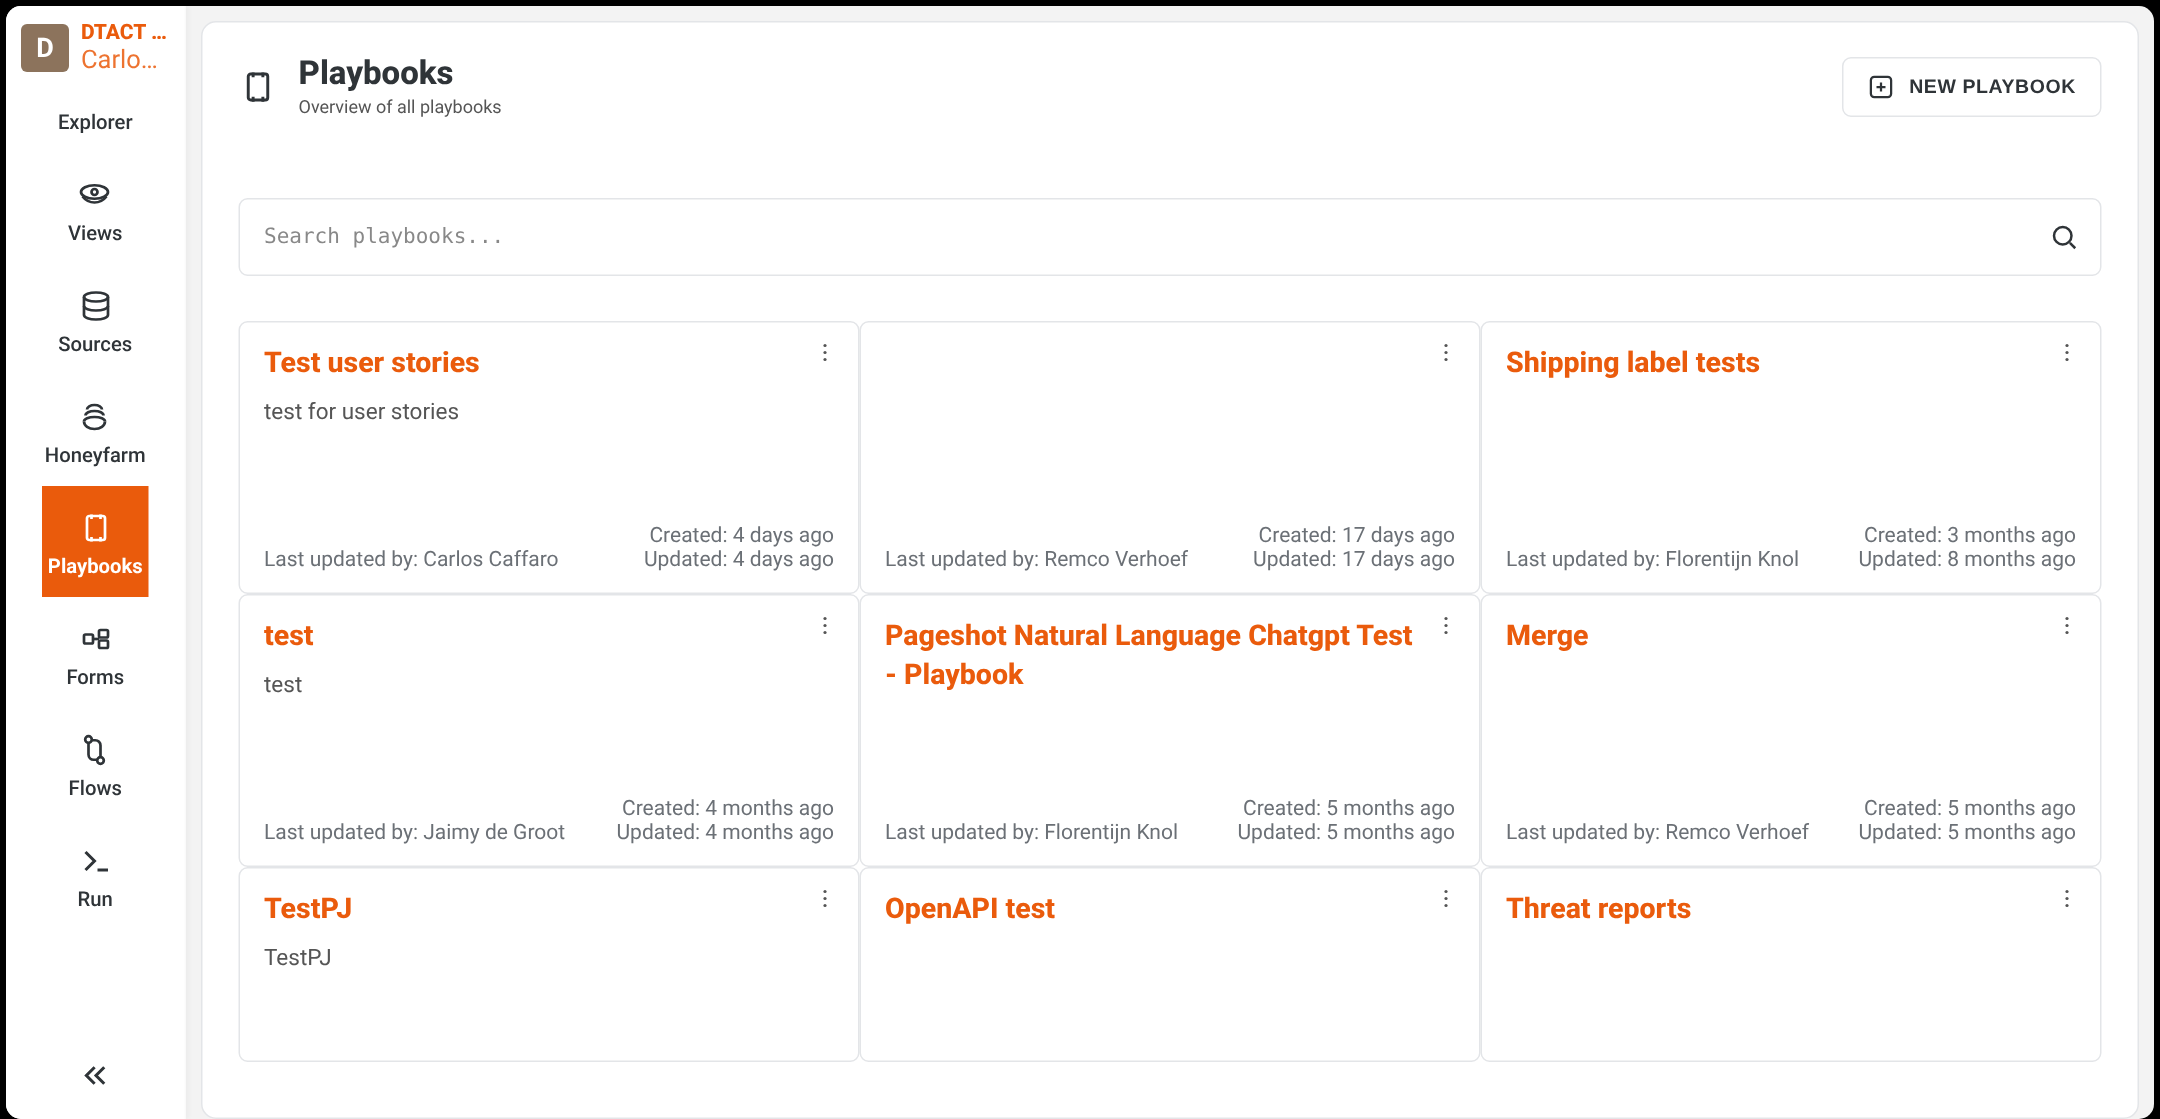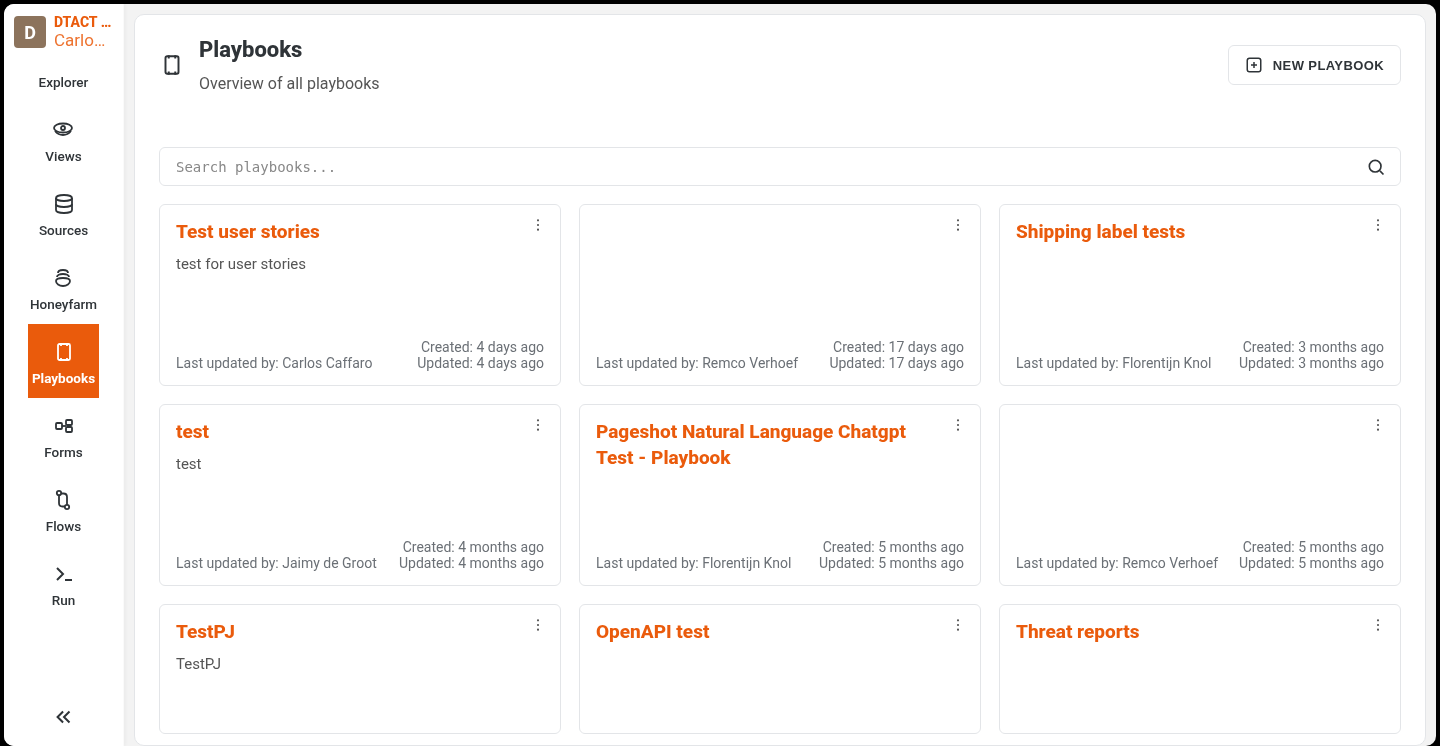--- a/index.html
+++ b/index.html
@@ -98,21 +98,21 @@
     display: flex; align-items: center;
     padding: 22px 24px 36px 24px;
     gap: 14px;
     position: relative;
   }
   .header .header-icon { flex:none; }
   .header h1 {
     margin: 0; font-size: 22px; font-weight: 800; color: var(--text-dark);
   }
   .header .subtitle {
-    font-size: 16px; color: #555; margin-top: 12px;
+    font-size: 12px; color: #555; margin-top: 2px;
   }
   .new-btn {
     margin-left: auto;
     border: 1px solid var(--border);
     background: transparent;
     border-radius: 6px;
     padding: 10px 16px;
     display: flex; align-items:center; gap:10px;
     font-weight: 700; letter-spacing: .4px; font-size: 13px;
     color: var(--text-dark);
@@ -123,34 +123,33 @@
     padding: 18px 24px 0 24px;
     display:flex; flex-direction: column;
     overflow: auto;
   }
 
   .search {
     border: 1px solid var(--border);
     border-radius: 6px;
     display: flex; align-items:center;
     padding: 0 14px;
-    height: 39px;
+    height: 52px;
   }
   .search input {
     flex:1; border:none; outline:none; background:transparent;
     font-size: 14px; font-family: ui-monospace, Menlo, Consolas, monospace;
     color: var(--text-dark);
   }
   .search input::placeholder { color: #888; }
 
   .grid {
-    margin-top: 18px;
+    margin-top: 30px;
     display: grid;
     grid-template-columns: repeat(3, 1fr);
-    gap: 18px;
   }
   .card {
     border: 1px solid var(--border);
     border-radius: 6px;
     padding: 14px 16px 14px 16px;
     position: relative;
     min-height: 182px;
     display: flex; flex-direction: column;
     cursor: pointer;
   }
@@ -370,21 +369,21 @@
                     <circle cx="12" cy="12" r="1.6"></circle>
                     <circle cx="12" cy="19" r="1.6"></circle>
                   </svg>
                 </span>
               </div>
               <div class="title">Shipping label tests</div>
               <div class="meta">
                 <div class="left">Last updated by: Florentijn Knol</div>
                 <div class="right">
                   <div>Created: 3 months ago</div>
-                  <div>Updated: 3 months ago</div>
+                  <div>Updated: 8 months ago</div>
                 </div>
               </div>
             </div>
             <div class="card">
               <div class="more">
                 <span>
                   <svg width="16" height="16" viewBox="0 0 24 24" fill="#555">
                     <circle cx="12" cy="5" r="1.6"></circle>
                     <circle cx="12" cy="12" r="1.6"></circle>
                     <circle cx="12" cy="19" r="1.6"></circle>
@@ -423,20 +422,21 @@
             <div class="card">
               <div class="more">
                 <span>
                   <svg width="16" height="16" viewBox="0 0 24 24" fill="#555">
                     <circle cx="12" cy="5" r="1.6"></circle>
                     <circle cx="12" cy="12" r="1.6"></circle>
                     <circle cx="12" cy="19" r="1.6"></circle>
                   </svg>
                 </span>
               </div>
+              <div class="title">Merge</div>
               <div class="meta">
                 <div class="left">Last updated by: Remco Verhoef</div>
                 <div class="right">
                   <div>Created: 5 months ago</div>
                   <div>Updated: 5 months ago</div>
                 </div>
               </div>
             </div>
             <div class="card short">
               <div class="more">

